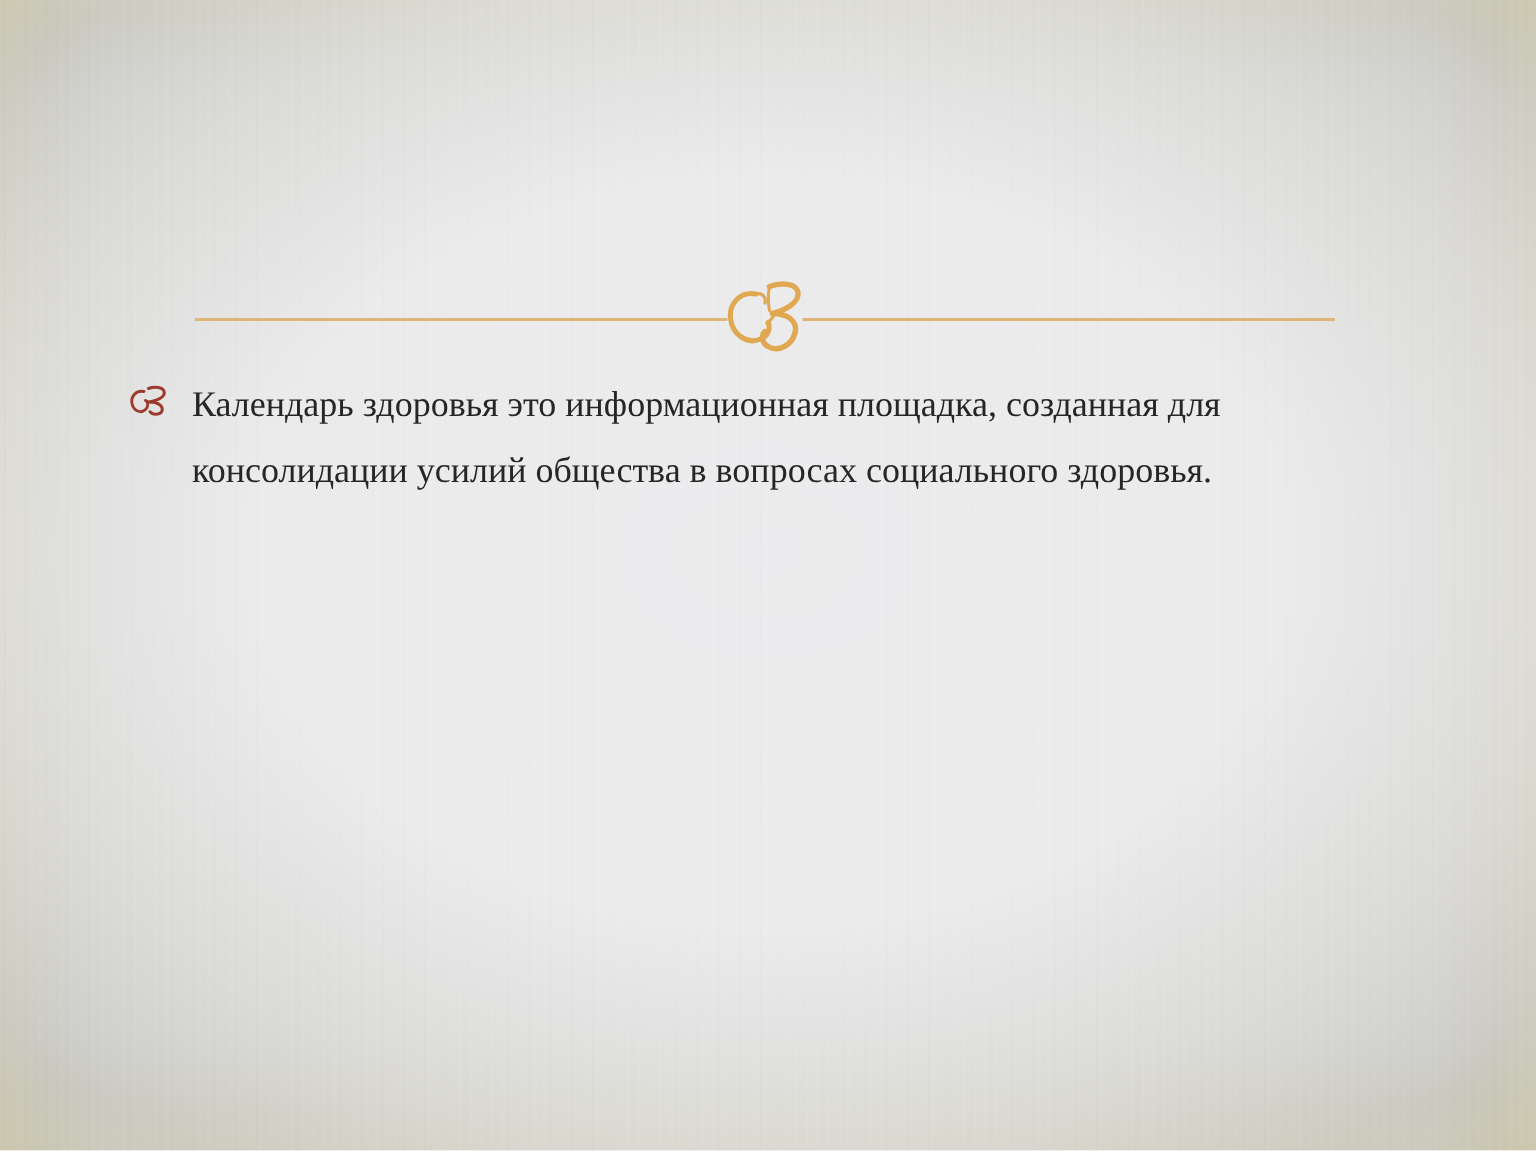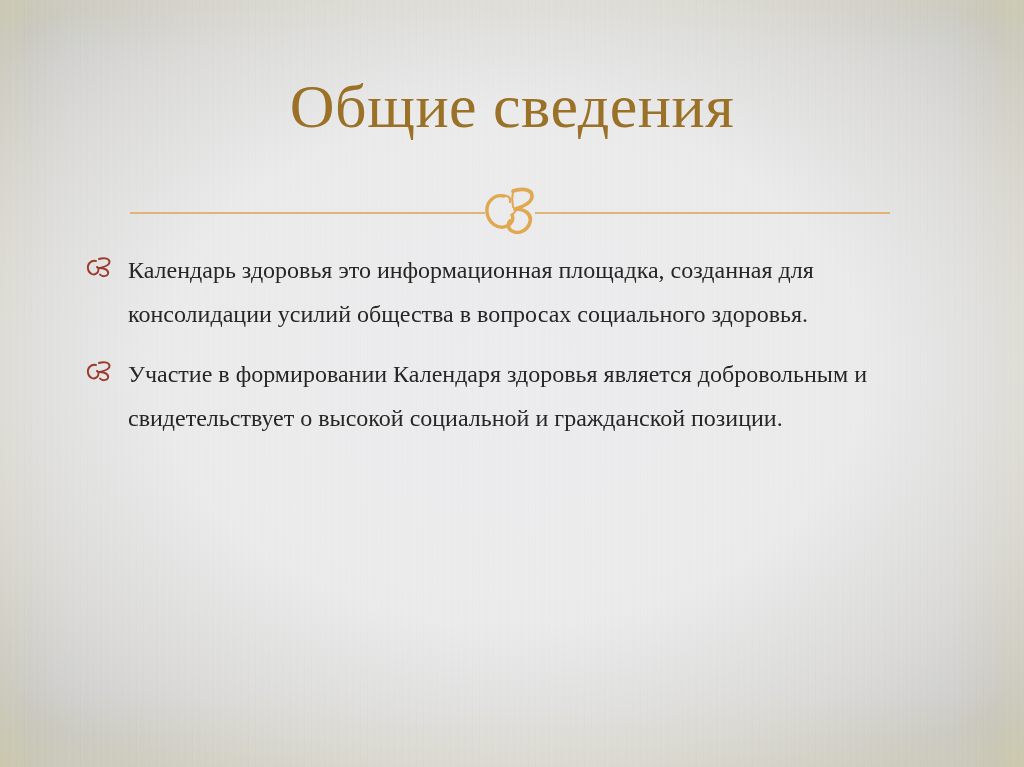--- a/index.html
+++ b/index.html
@@ -152,23 +152,20 @@
     white-space: pre-wrap;
   }
 </style>
 </head>
 <body>
 
 <div class="slide">
 
   <div class="paper-texture"></div>
 
-  <div class="title-block">
-    <h1 class="slide-title">Общие сведения</h1>
-  </div>
 
   <div class="divider">
     <span class="divider-rule left"></span>
     <span class="divider-ornament">
       <svg width="62" height="58" viewBox="0 0 62 58" aria-hidden="true">
 
         <g fill="none" stroke="#e0a850" stroke-linecap="round" stroke-linejoin="round">
 
           <path d="M25 13 C15 11, 7 19, 8 29 C9 40, 19 47, 28 43 C33 41, 35 36, 33 32" stroke-width="3.4"></path>
           <path d="M25 13 C29 12, 32 15, 31 19" stroke-width="2.2"></path>
@@ -194,28 +191,15 @@
             <path d="M13 2 C17 0.5, 23 1, 23.5 4.5 C24 8, 18 10, 14 11" stroke-width="2"></path>
             <path d="M14 11 C19 11, 23 13.5, 22 17 C21 19.5, 16 20, 14 17.5" stroke-width="2"></path>
             <path d="M11 10 C12.5 10.5, 13.5 11, 14 11" stroke-width="1.4"></path>
           </g>
         </svg>
       </span>
       <span class="bullet-text">Календарь здоровья это информационная площадка, созданная для консолидации усилий общества в вопросах социального здоровья.</span>
     </div>
 
 
-    <div class="bullet-row">
-      <span class="bullet-marker">
-        <svg width="26" height="20" viewBox="0 0 26 20" aria-hidden="true">
-          <g fill="none" stroke="#9c3b2d" stroke-linecap="round" stroke-linejoin="round">
-            <path d="M10 4 C5 3, 1 7, 2 12 C3 17, 8 19, 11 16 C13 14, 13 11, 11 10" stroke-width="1.9"></path>
-            <path d="M13 2 C17 0.5, 23 1, 23.5 4.5 C24 8, 18 10, 14 11" stroke-width="2"></path>
-            <path d="M14 11 C19 11, 23 13.5, 22 17 C21 19.5, 16 20, 14 17.5" stroke-width="2"></path>
-            <path d="M11 10 C12.5 10.5, 13.5 11, 14 11" stroke-width="1.4"></path>
-          </g>
-        </svg>
-      </span>
-      <span class="bullet-text">Участие в формировании Календаря здоровья является добровольным и свидетельствует о высокой социальной и гражданской позиции.</span>
-    </div>
 
   </div>
 </div>
 
 </body></html>

